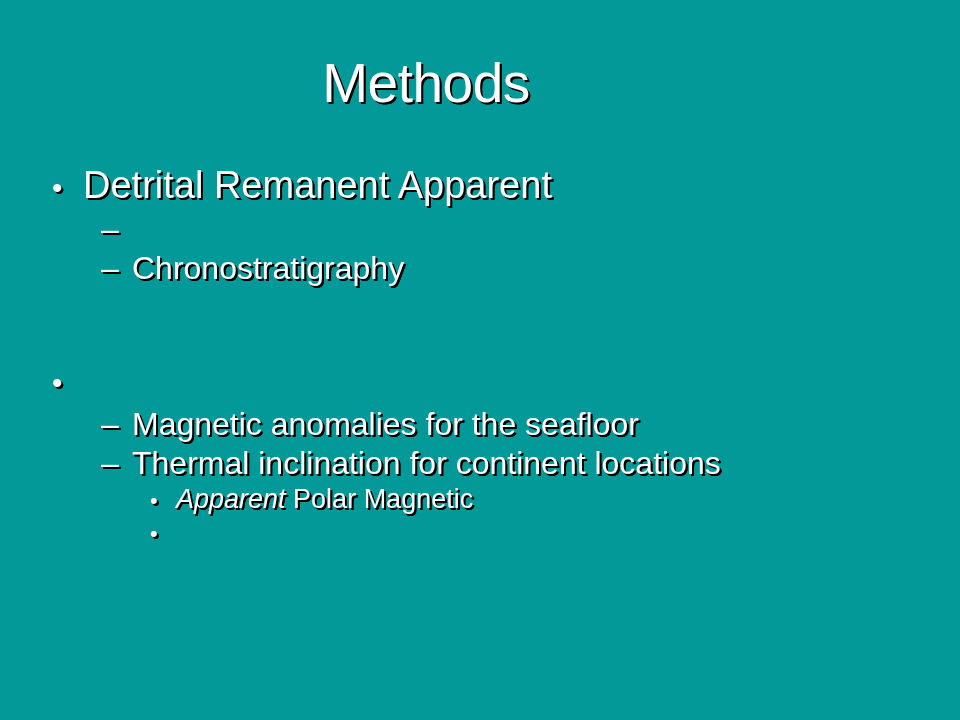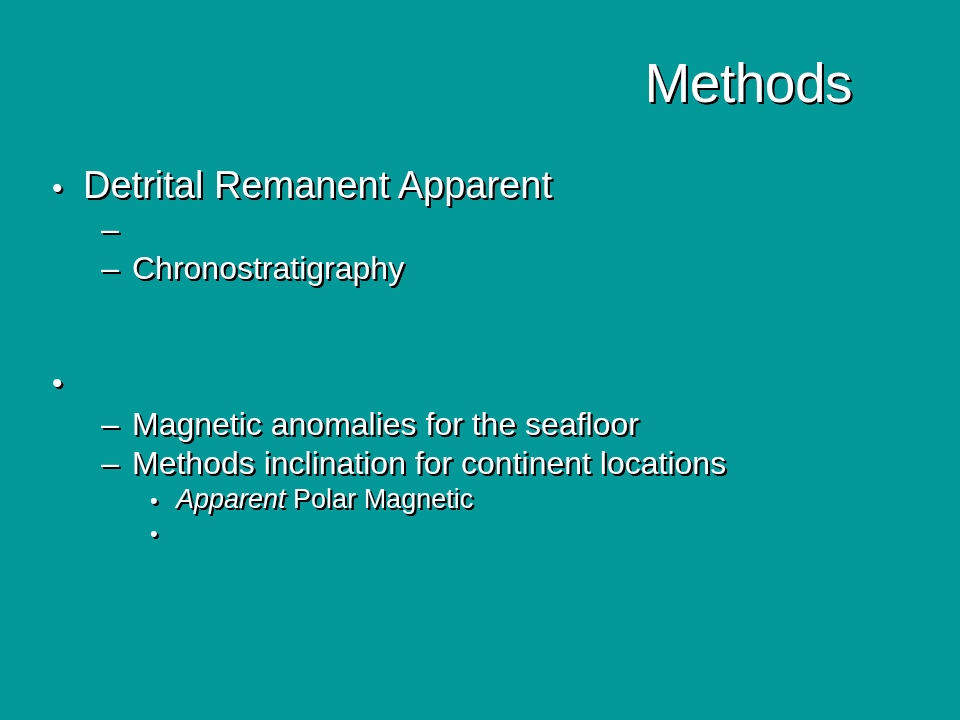--- a/index.html
+++ b/index.html
@@ -20,21 +20,21 @@
     height: 720px;
     box-sizing: border-box;
   }
 
   
   #slide-title {
     position: absolute;
     left: 0;
     top: 52px;
     width: 852px;
-    text-align: right;
+    text-align: center;
     font-size: 55px;
     line-height: 62px;
     font-weight: 400;
     color: #ffffff;
     letter-spacing: -0.5px;
     white-space: nowrap;
   }
 
   
   #body-list {
@@ -129,21 +129,21 @@
       <div class="group-gap" style="height: 72px;"></div>
       <div class="bullet-row shadowed lvl1">
         <span class="marker">•</span>
       </div>
       <div class="bullet-row shadowed lvl2">
         <span class="marker">–</span>
         <span class="bullet-text">Magnetic anomalies for the seafloor</span>
       </div>
       <div class="bullet-row shadowed lvl2">
         <span class="marker">–</span>
-        <span class="bullet-text">Methods inclination for continent locations</span>
+        <span class="bullet-text">Thermal inclination for continent locations</span>
       </div>
       <div class="bullet-row shadowed lvl3">
         <span class="marker">•</span>
         <span class="bullet-text"><span class="em">Apparent</span><span> Polar Magnetic</span></span>
       </div>
       <div class="bullet-row shadowed lvl3">
         <span class="marker">•</span>
       </div>
     </div>
 

